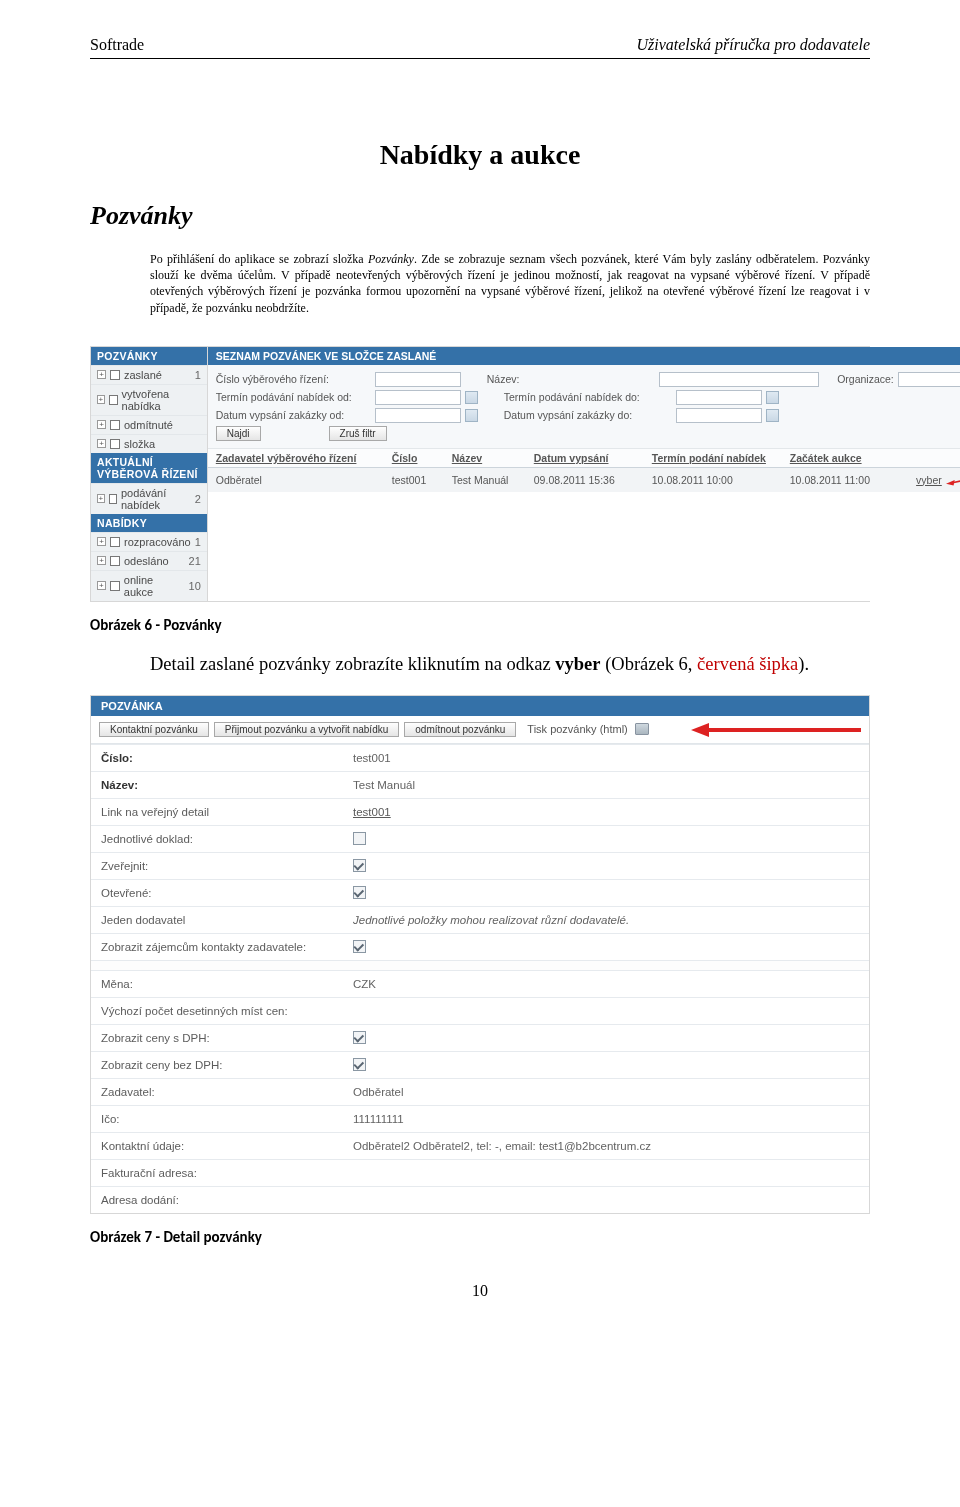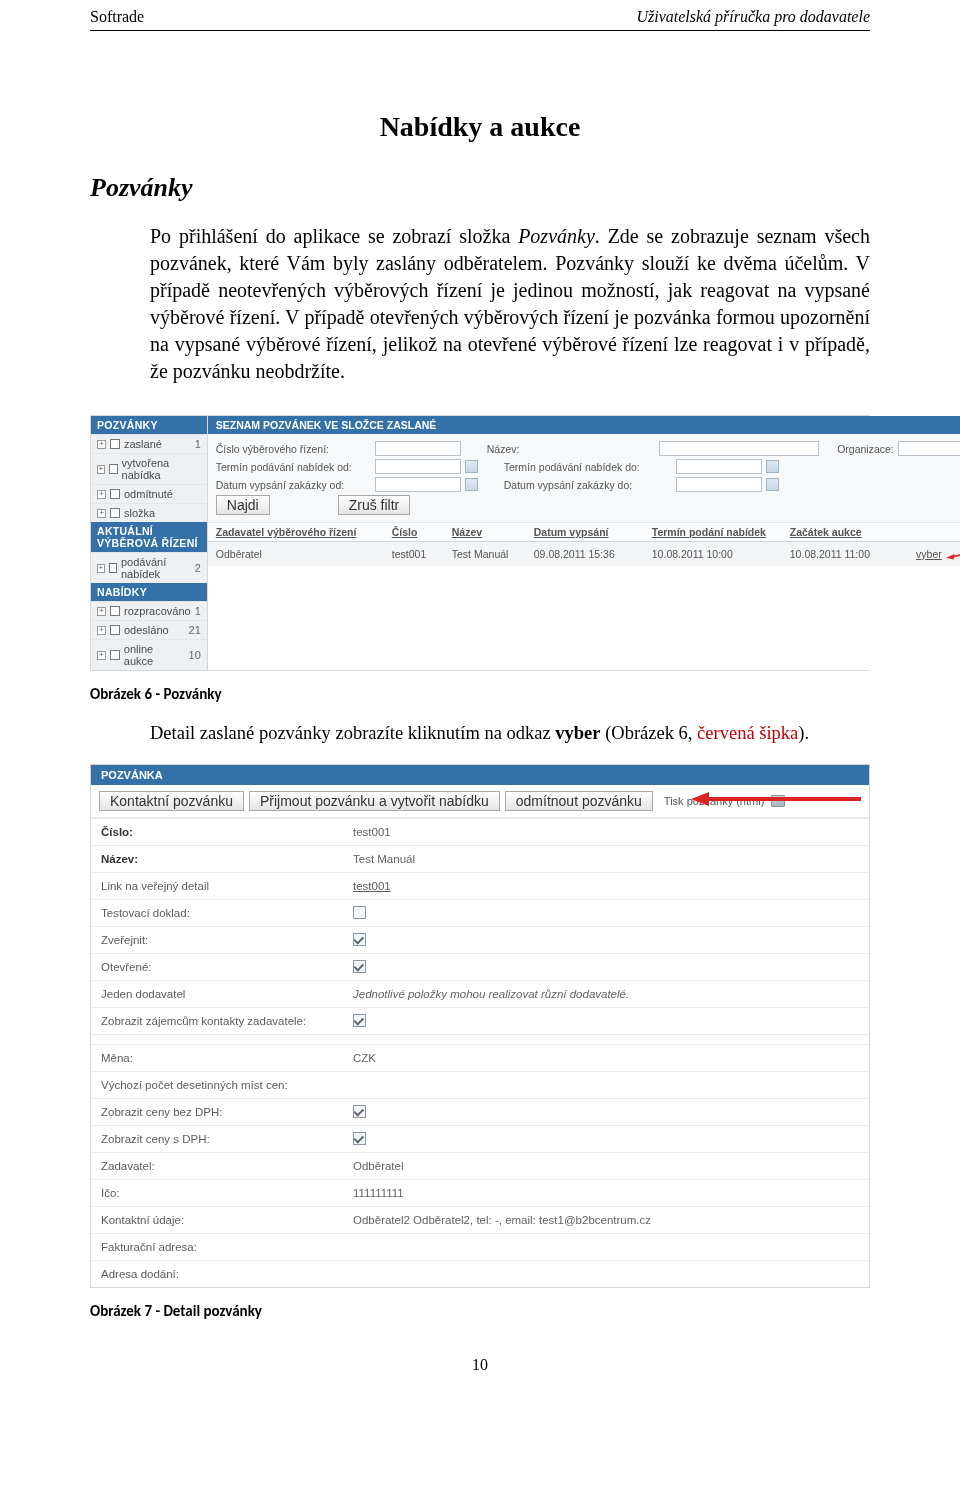--- a/index.html
+++ b/index.html
@@ -5,21 +5,21 @@
   * { box-sizing: border-box; }
   body {
     margin: 0;
     padding: 0;
     font-family: "Times New Roman", Times, serif;
     background: #fff;
     color: #000;
     width: 960px;
   }
   .page {
-    padding: 8px 90px 40px 90px;
+    padding: 36px 90px 40px 90px;
     position: relative;
   }
   .header-row {
     display: flex;
     justify-content: space-between;
     font-size: 16px;
     margin-bottom: 4px;
   }
   .header-right { font-style: italic; }
   .hr { border-top: 1px solid #000; margin-bottom: 80px; }
@@ -30,21 +30,21 @@
     font-weight: bold;
     margin: 0 0 30px 0;
   }
   .h2-left {
     font-size: 26px;
     font-style: italic;
     font-weight: bold;
     margin: 0 0 20px 0;
   }
   .body-para {
-    font-size: 20px;
+    font-size: 12px;
     text-align: justify;
     line-height: 1.35;
     margin: 0 0 0 60px;
   }
   .body-para em { font-style: italic; }
 
   .caption {
     font-family: Calibri, Arial, sans-serif;
     font-size: 15px;
     font-weight: bold;
@@ -149,21 +149,21 @@
   .tin-sm { flex: 0 0 86px; }
   .tin-lg { flex: 0 0 160px; }
   .cal {
     width: 13px; height: 13px;
     border: 1px solid #9fb4c5;
     background: linear-gradient(#dfe9f2,#c9d8e5);
     flex: 0 0 13px;
   }
   .btn {
     font-family: Tahoma, Verdana, sans-serif;
-    font-size: 14px;
+    font-size: 10px;
     color: #333;
     background: linear-gradient(#fefefe,#e5e5e5);
     border: 1px solid #a8a8a8;
     border-radius: 0;
     padding: 1px 10px;
     cursor: pointer;
   }
   .th-row {
     display: flex;
     font-size: 10.5px;
@@ -441,21 +441,21 @@
         </div>
         <div class="drow strong">
           <span class="k">Název:</span>
           <span class="v norm">Test Manuál</span>
         </div>
         <div class="drow">
           <span class="k">Link na veřejný detail</span>
           <span class="ulink">test001</span>
         </div>
         <div class="drow">
-          <span class="k">Testovací doklad:</span>
+          <span class="k">Jednotlivé doklad:</span>
           <span class="chk2"></span>
         </div>
         <div class="drow">
           <span class="k">Zveřejnit:</span>
           <span class="chk2 on"></span>
         </div>
         <div class="drow">
           <span class="k">Otevřené:</span>
           <span class="chk2 on"></span>
         </div>
@@ -472,28 +472,28 @@
     <div id="detail-rows2">
         <div class="drow">
           <span class="k">Měna:</span>
           <span class="v norm">CZK</span>
         </div>
         <div class="drow">
           <span class="k">Výchozí počet desetinných míst cen:</span>
           <span class="v norm"></span>
         </div>
         <div class="drow">
+          <span class="k">Zobrazit ceny s DPH:</span>
+          <span class="chk2 on"></span>
+        </div>
+        <div class="drow">
           <span class="k">Zobrazit ceny bez DPH:</span>
           <span class="chk2 on"></span>
         </div>
         <div class="drow">
-          <span class="k">Zobrazit ceny s DPH:</span>
-          <span class="chk2 on"></span>
-        </div>
-        <div class="drow">
           <span class="k">Zadavatel:</span>
           <span class="v norm">Odběratel</span>
         </div>
         <div class="drow">
           <span class="k">Ičo:</span>
           <span class="v norm">111111111</span>
         </div>
         <div class="drow">
           <span class="k">Kontaktní údaje:</span>
           <span class="v norm">Odběratel2 Odběratel2, tel: -, email: test1@b2bcentrum.cz</span>

